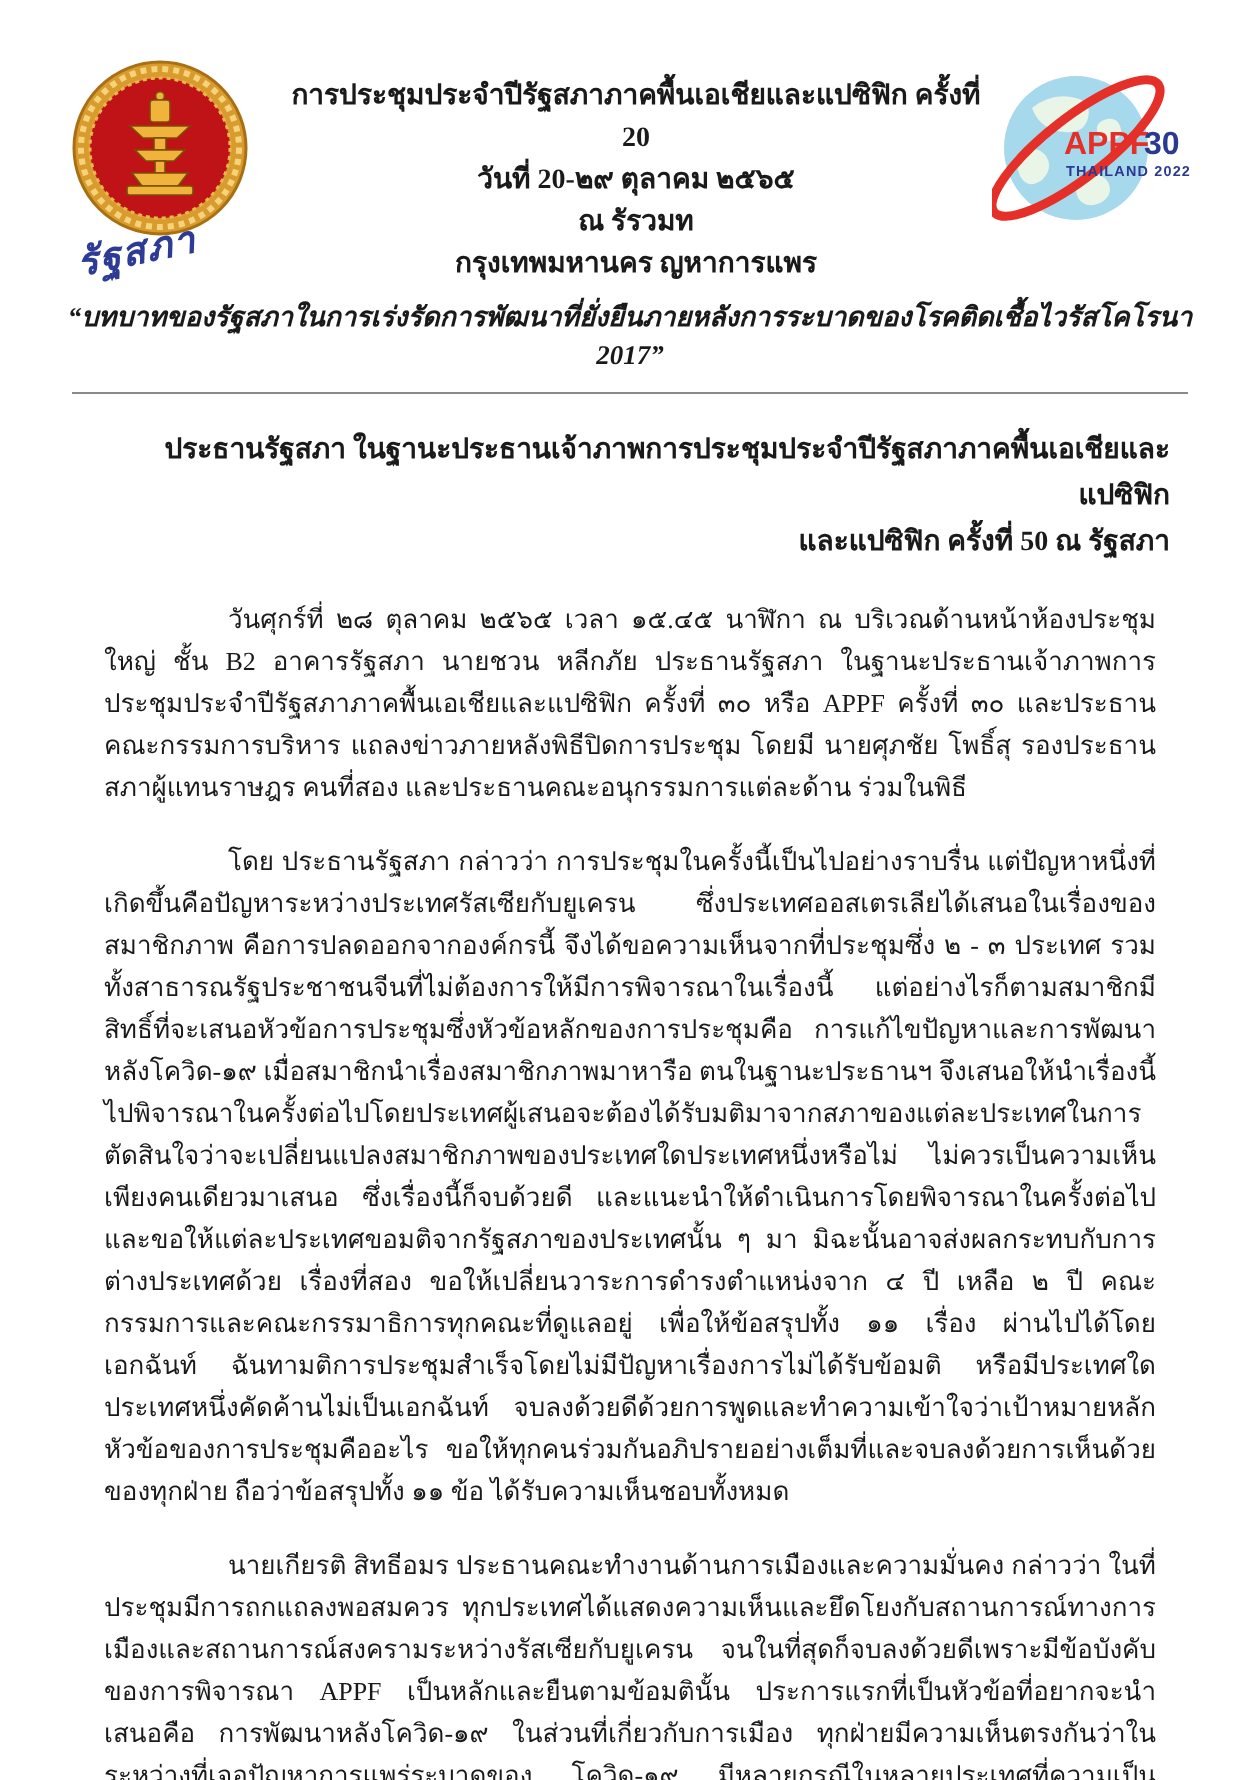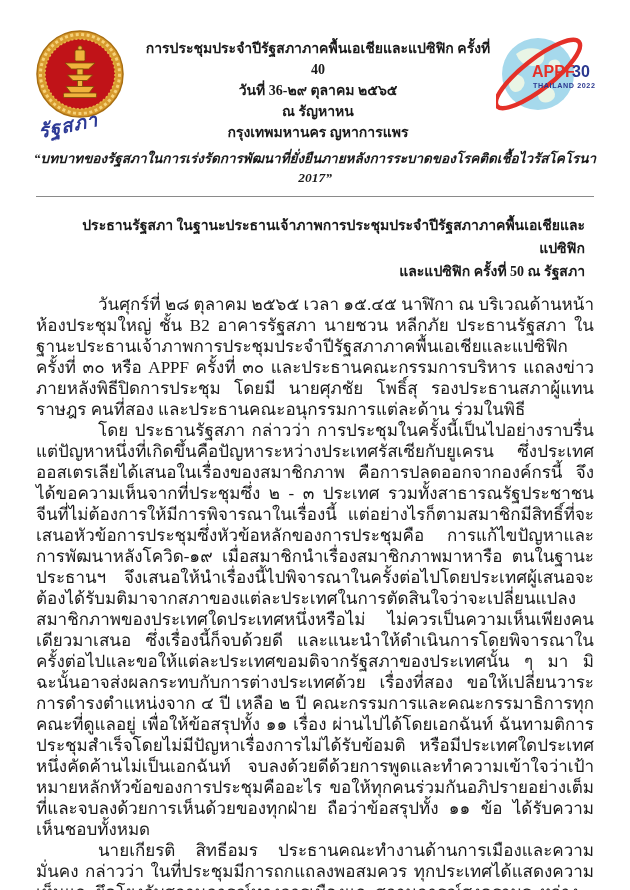--- a/index.html
+++ b/index.html
@@ -61,22 +61,22 @@
     text-align:right;
     font-weight:bold;
     font-size:14px;
     line-height:23px;
   }
   
   .doc-body{
     margin:11px 36px 0 36px;
   }
   .doc-body p{
-    margin:0;
-    font-size:17px;
+    margin:16px;
+    font-size:13px;
     line-height:21px;
     text-align:justify;
     text-indent:62px;
   }
   svg text{font-family:"Liberation Sans","DejaVu Sans",sans-serif;}
 </style>
 </head>
 <body>
 
 <div class="page">
@@ -98,23 +98,23 @@
           <path d="M31.5 45 L56.5 45 L51 50.5 L37 50.5 Z"></path>
           <rect x="41.5" y="50.5" width="5" height="6"></rect>
           <path d="M30 56.5 L58 56.5 L53 63 L35 63 Z"></path>
           <rect x="27.5" y="63" width="33" height="4.5" rx="1.2"></rect>
         </g>
       </svg>
       <span class="logo-left-label">รัฐสภา</span>
     </div>
 
     <div class="header-title">
-      <div>การประชุมประจำปีรัฐสภาภาคพื้นเอเชียและแปซิฟิก ครั้งที่ 40</div>
-      <div>วันที่ 36-๒๙ ตุลาคม ๒๕๖๕</div>
-      <div>ณ รัญหาหน</div>
+      <div>การประชุมประจำปีรัฐสภาภาคพื้นเอเชียและแปซิฟิก ครั้งที่ 20</div>
+      <div>วันที่ 20-๒๙ ตุลาคม ๒๕๖๕</div>
+      <div>ณ รัรวมท</div>
       <div>กรุงเทพมหานคร ญหาการแพร</div>
     </div>
 
     <div class="logo-right">
       <svg width="108" height="86" viewBox="0 0 108 86" aria-hidden="true">
         <circle cx="42" cy="42" r="36" fill="#a6d9ec"></circle>
         <g fill="#e9f5e6">
           <path d="M20 22 q10 -8 22 -5 q8 2 6 10 q-2 8 -12 7 q-12 -1 -16 -12 Z"></path>
           <path d="M14 44 q8 -4 13 2 q4 6 -2 12 q-7 5 -11 -2 q-3 -7 0 -12 Z"></path>
           <path d="M46 56 q8 -3 12 3 q3 6 -3 10 q-8 4 -12 -2 q-3 -7 3 -11 Z"></path>

